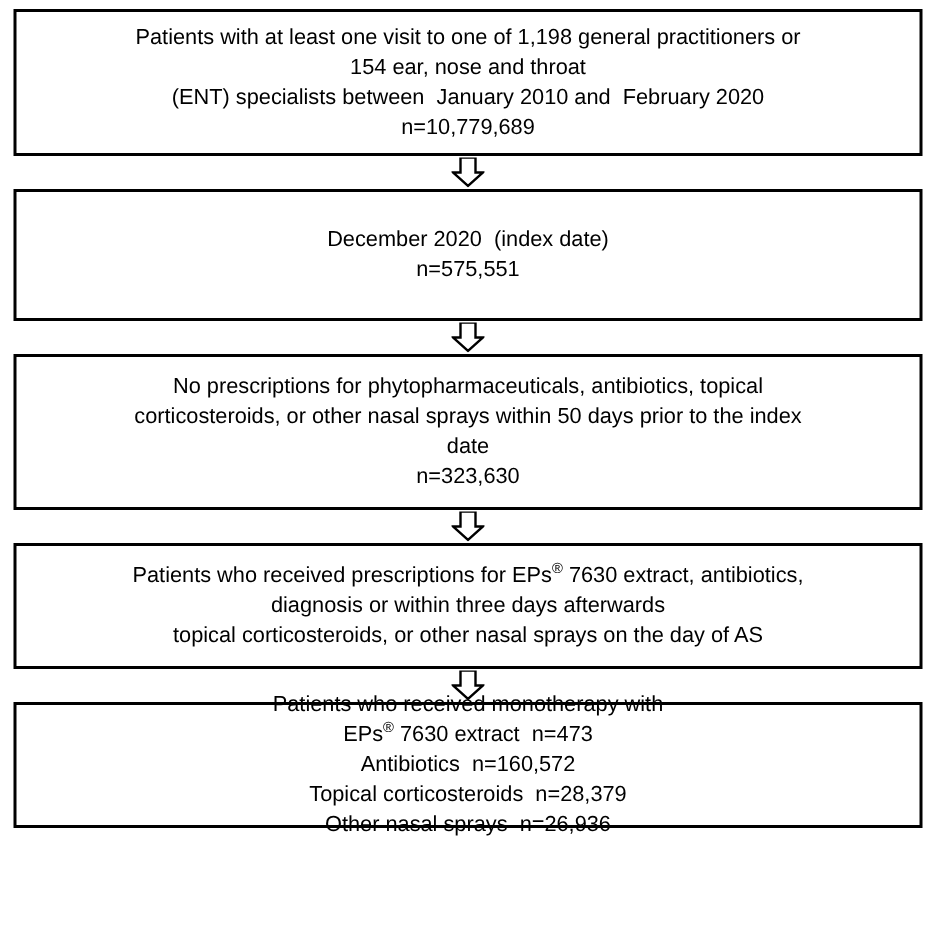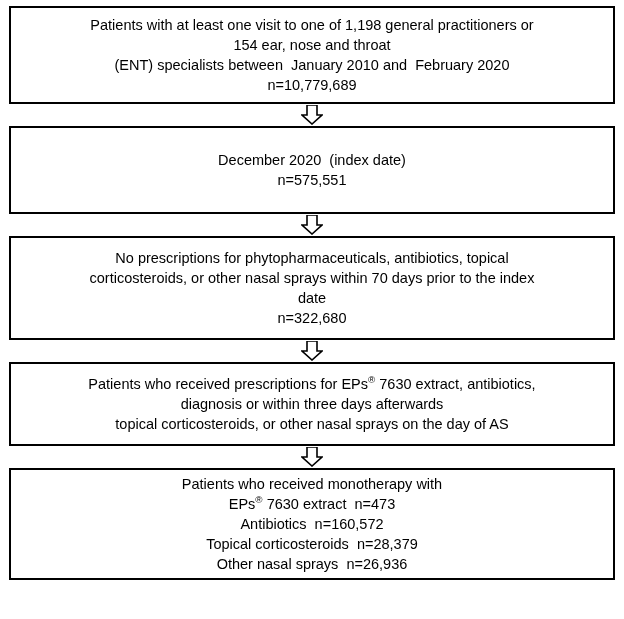--- a/index.html
+++ b/index.html
@@ -37,21 +37,21 @@
   }
   .box .line {
     font-size: 14.5px;
     line-height: 1.38;
     white-space: pre-wrap;
   }
   .box-0 { height: 98px; }
   .box-1 { height: 88px; }
   .box-2 { height: 104px; }
   .box-3 { height: 84px; }
-  .box-4 { height: 112px; }
+  .box-4 { height: 84px; }
 
   .arrow-wrap {
     height: 22px;
     display: flex;
     align-items: center;
     justify-content: center;
   }
   .arrow {
     width: 22px;
     height: 20px;
@@ -87,23 +87,23 @@
   </div>
 
   <div class="arrow-wrap">
     <svg class="arrow" viewBox="0 0 22 20">
       <polygon points="6,0 16,0 16,10 21,10 11,19 1,10 6,10" fill="#ffffff" stroke="#000000" stroke-width="1.6"></polygon>
     </svg>
   </div>
 
   <div class="box box-2">
     <div class="line">No prescriptions for phytopharmaceuticals, antibiotics, topical</div>
-    <div class="line">corticosteroids, or other nasal sprays within 70 days prior to the index</div>
+    <div class="line">corticosteroids, or other nasal sprays within 50 days prior to the index</div>
     <div class="line">date</div>
-    <div class="line">n=322,680</div>
+    <div class="line">n=323,630</div>
   </div>
 
   <div class="arrow-wrap">
     <svg class="arrow" viewBox="0 0 22 20">
       <polygon points="6,0 16,0 16,10 21,10 11,19 1,10 6,10" fill="#ffffff" stroke="#000000" stroke-width="1.6"></polygon>
     </svg>
   </div>
 
   <div class="box box-3">
     <div class="line">Patients who received prescriptions for EPs<sup>®</sup> 7630 extract, antibiotics,</div>

